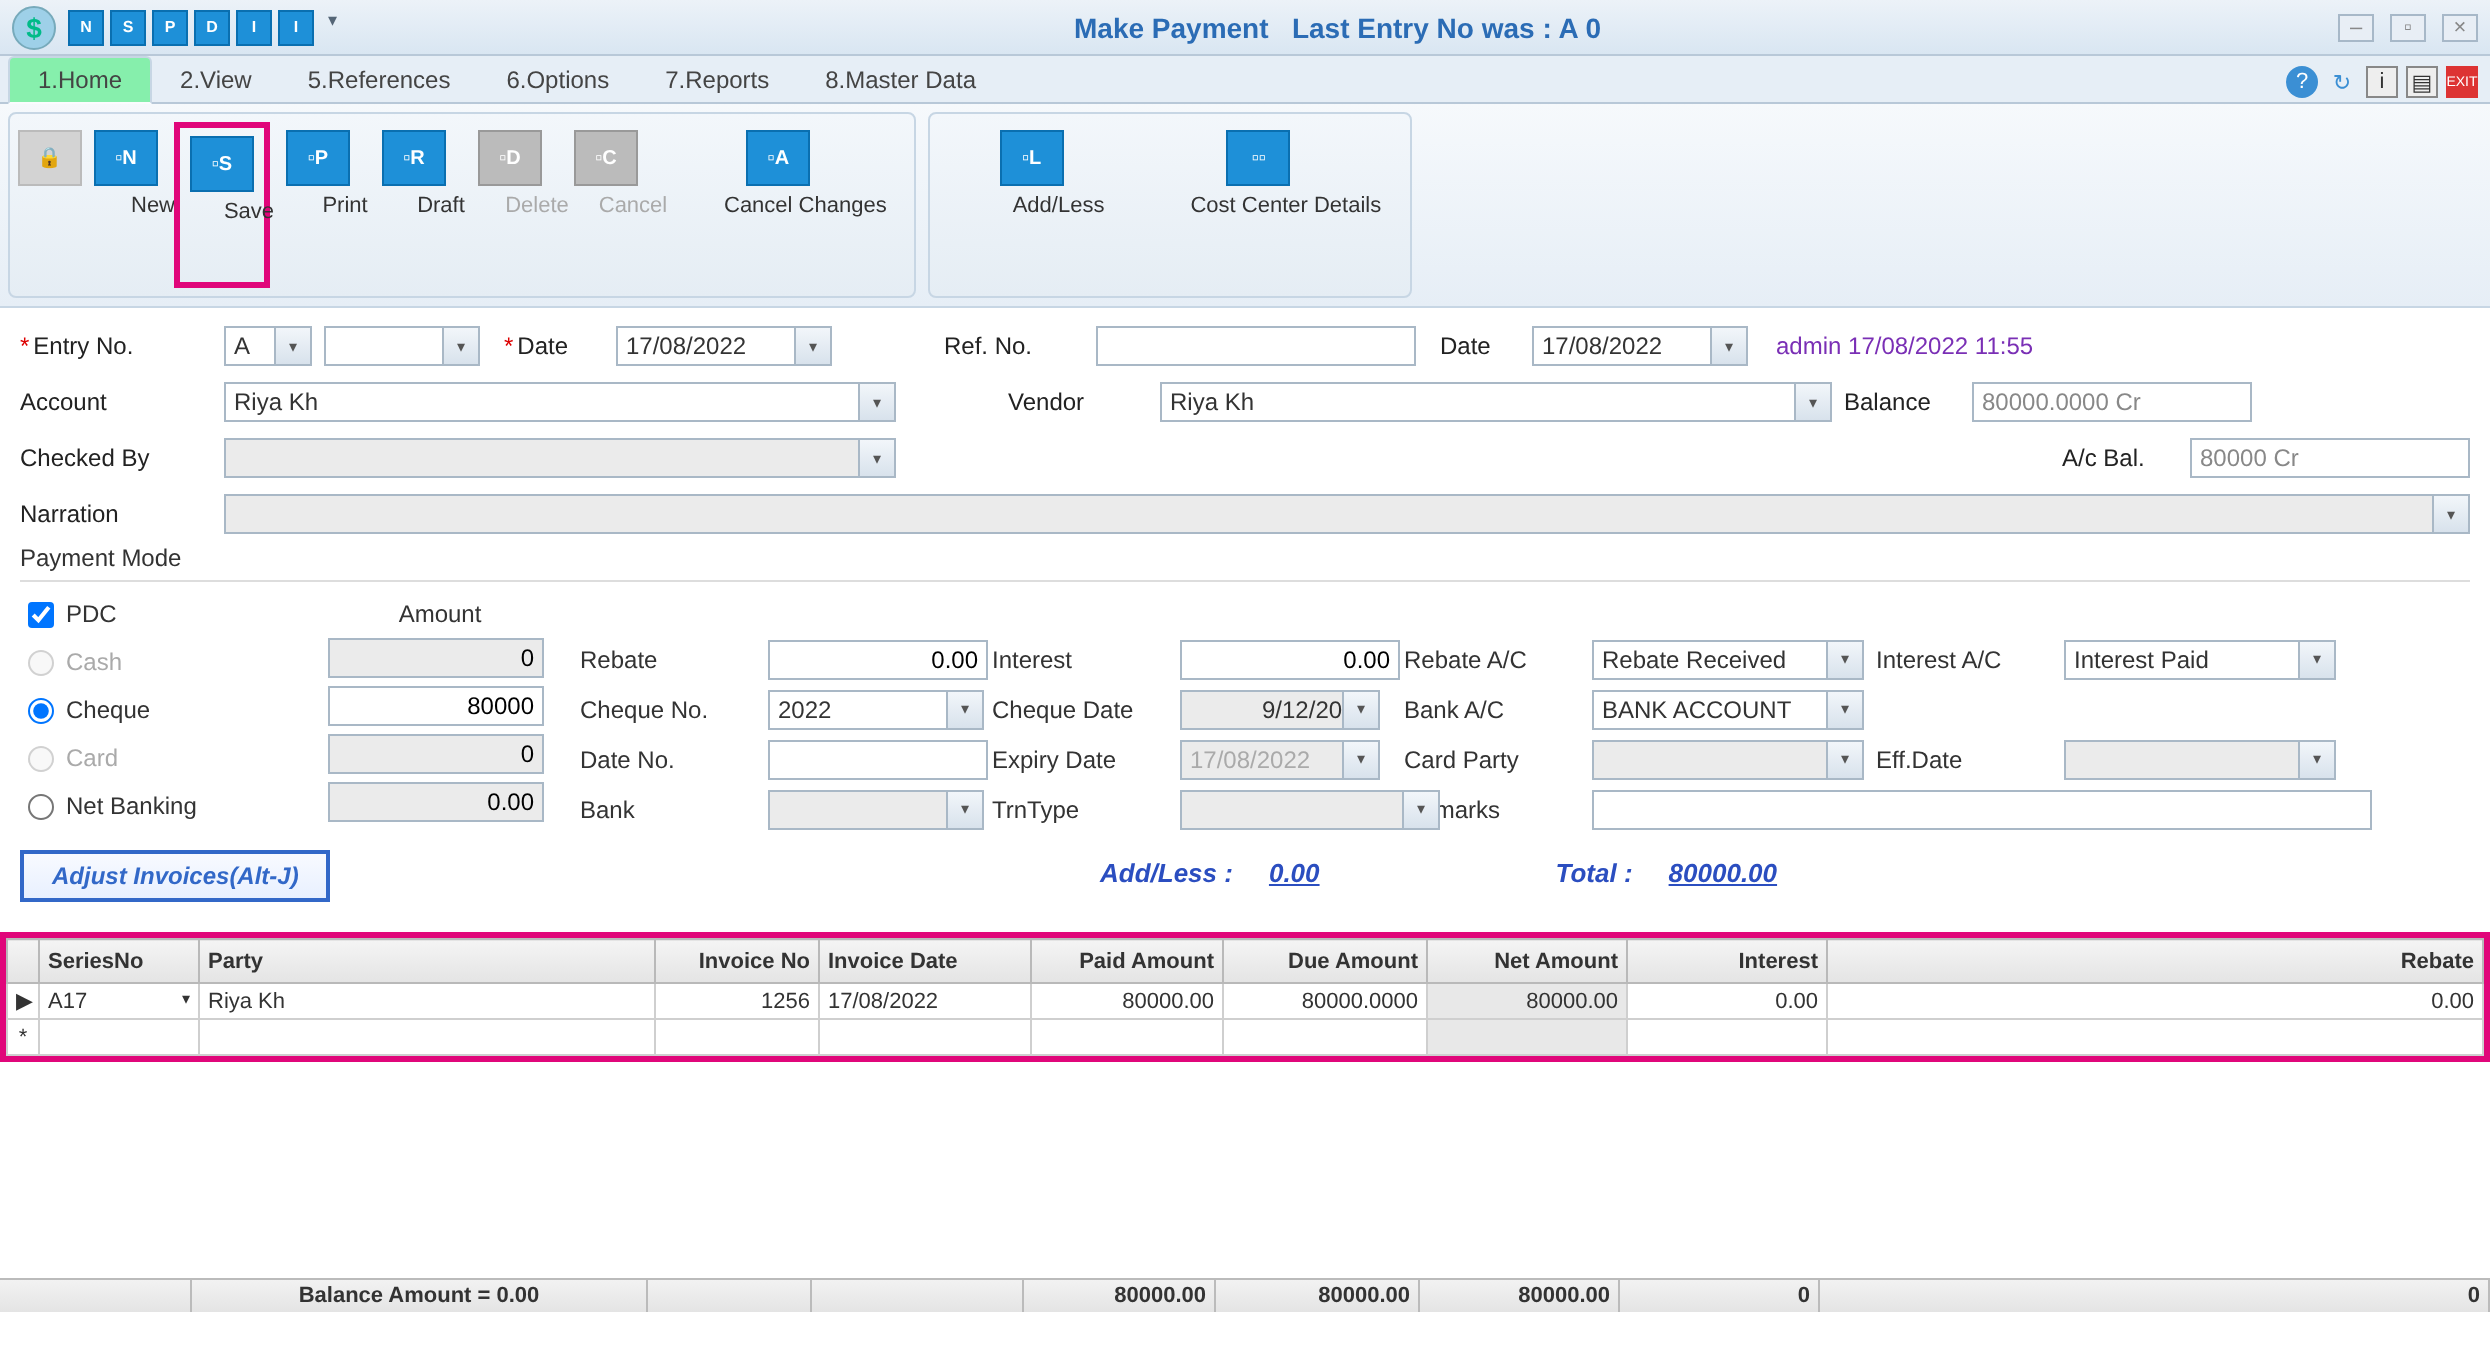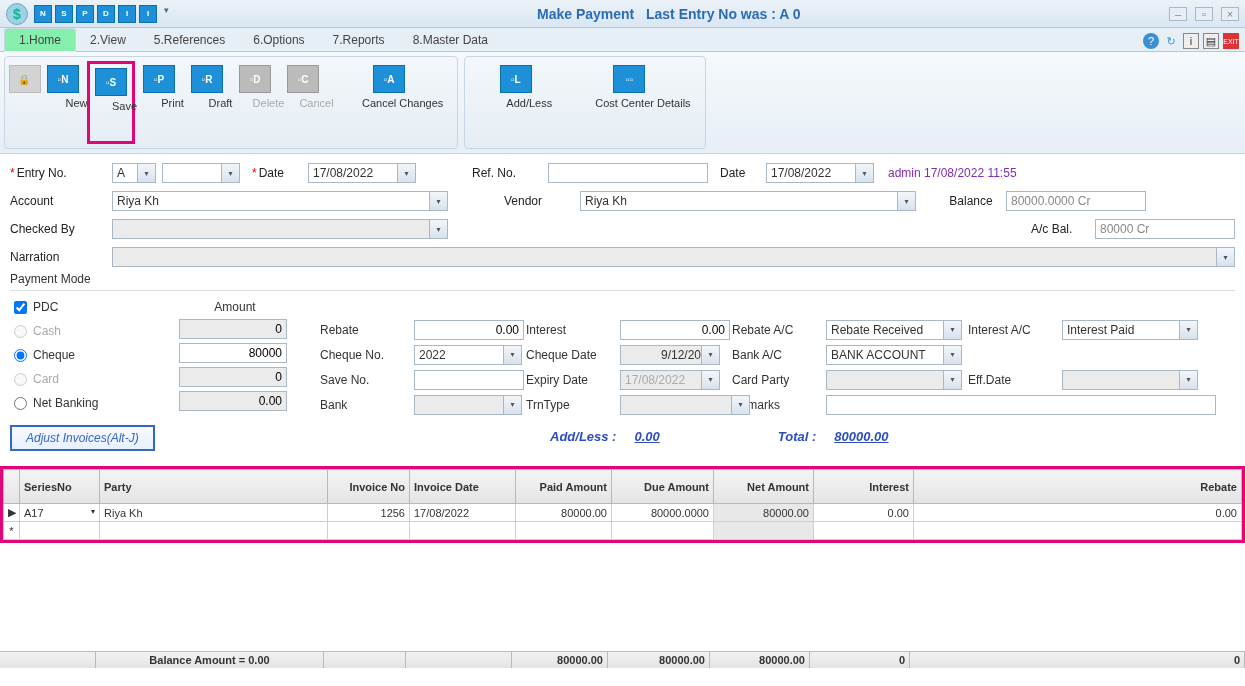--- a/index.html
+++ b/index.html
@@ -40,37 +40,37 @@
   .row { display:flex; align-items:center; min-height:26px; gap:6px; margin-bottom:2px; }
   .lbl { width:96px; font-size:12px; color:#222; }
   .lbl.red::before { content:"*"; color:#d00; margin-right:2px; }
   .lbl.short { width:auto; }
   input.txt, .combo, select { height:20px; border:1px solid #a9b8c6; background:#fff; font-size:12px; padding:1px 4px; }
   .combo { display:flex; align-items:center; position:relative; }
   .combo .arrow { position:absolute; right:0; top:0; width:18px; height:100%; background:linear-gradient(#f2f6fa,#d8e2ec); border-left:1px solid #a9b8c6; display:flex; align-items:center; justify-content:center; font-size:8px; color:#555; }
   .ro { background:#ebebeb; }
   .user-stamp { color:#7a2fb5; font-size:12px; margin-left:8px; }
 
-  .payment-section { display:flex; gap:15px; margin-top:4px; border-top:1px solid #ddd; padding-top:4px; }
+  .payment-section { display:flex; gap:0; margin-top:4px; border-top:1px solid #ddd; padding-top:4px; }
   .pm-left { width:150px; }
   .pm-option { display:flex; align-items:center; gap:4px; height:24px; }
   .pm-option input[type=radio], .pm-option input[type=checkbox] { margin:0 2px 0 4px; }
   .pm-option.disabled { color:#aaa; }
   .pm-amt { width:108px; height:20px; border:1px solid #a9b8c6; background:#ebebeb; text-align:right; padding:1px 4px; font-size:12px; margin-left:4px; }
   .pm-amt.active { background:#fff; }
   .pm-grid { flex:1; display:grid; grid-template-columns: 92px 110px 92px 110px 92px 140px 92px 140px; gap-row:4px; row-gap:4px; column-gap:2px; align-items:center; }
 
-  .adjust-btn { margin-top:10px; border:2px solid #3268c8; color:#3268c8; background:linear-gradient(#f8faff,#e8f0ff); padding:4px 14px; font-size:12px; font-style:italic; font-weight:normal; cursor:pointer; }
+  .adjust-btn { margin-top:10px; border:2px solid #3268c8; color:#3268c8; background:linear-gradient(#f8faff,#e8f0ff); padding:4px 14px; font-size:12px; font-style:italic; font-weight:bold; cursor:pointer; }
   .totals-row { display:flex; align-items:center; gap:18px; margin-top:-22px; margin-left:540px; font-style:italic; font-weight:bold; color:#2b4ec0; font-size:13px; }
   .totals-row .u { text-decoration:underline; }
 
   
   .grid-wrap { margin-top:16px; border:3px solid #e0067a; }
   .grid { width:100%; border-collapse:collapse; table-layout:fixed; }
-  .grid th { background:linear-gradient(#f4f4f4,#e4e4e4); border:1px solid #b9b9b9; font-size:11px; font-weight:bold; padding:2px 4px; text-align:left; height:34px; }
+  .grid th { background:linear-gradient(#f4f4f4,#e4e4e4); border:1px solid #b9b9b9; font-size:11px; font-weight:bold; padding:2px 4px; text-align:left; height:22px; }
   .grid th.r, .grid td.r { text-align:right; }
   .grid td { border:1px solid #cfcfcf; padding:1px 4px; height:18px; font-size:11px; background:#fff; }
   .grid td.sel { background:#e8e8e8; }
   .row-handle { width:16px; background:linear-gradient(#f4f4f4,#e4e4e4); text-align:center; font-size:10px; }
 
   .footer-bar { margin-top:108px; display:flex; background:linear-gradient(#f2f2f2,#e4e4e4); border-top:1px solid #bbb; font-size:11px; font-weight:bold; }
   .footer-bar .cell { border-right:1px solid #bbb; padding:2px 4px; text-align:right; }
 </style>
 </head>
 <body>
@@ -190,21 +190,21 @@
     <div class="lbl">Account</div>
     <div class="combo" style="width:336px;">
         <span>Riya Kh</span>
         <span class="arrow">▾</span>
       </div>
     <div class="lbl short" style="width:70px;margin-left:50px;">Vendor</div>
     <div class="combo" style="width:336px;">
         <span>Riya Kh</span>
         <span class="arrow">▾</span>
       </div>
-    <div class="lbl short" style="width:58px;margin-left:20px;text-align:center;">Balance</div>
+    <div class="lbl short" style="width:58px;margin-left:0;">Balance</div>
     <input class="txt ro" style="width: 140px; color: rgb(136, 136, 136);" readonly="" value="80000.0000 Cr">
   </div>
 
   <div class="row">
     <div class="lbl">Checked By</div>
     <div class="combo ro" style="width:336px;">
         <span></span>
         <span class="arrow">▾</span>
       </div>
     <div style="flex:1;"></div>
@@ -281,21 +281,21 @@
           <span class="arrow">▾</span>
         </div>
       <span>Bank A/C</span>
       <div class="combo" style="width:136px;">
           <span>BANK ACCOUNT</span>
           <span class="arrow">▾</span>
         </div>
       <span></span>
         <span></span>
 
-      <span>Save No.</span>
+      <span>Date No.</span>
       <input class="txt ro" readonly="" value="" style="">
       <span>Expiry Date</span>
       <div class="combo ro" style="width:100px;color:#aaa;">
           <span>17/08/2022</span>
           <span class="arrow">▾</span>
         </div>
       <span>Card Party</span>
       <div class="combo ro" style="width:136px;">
           <span></span>
           <span class="arrow">▾</span>

